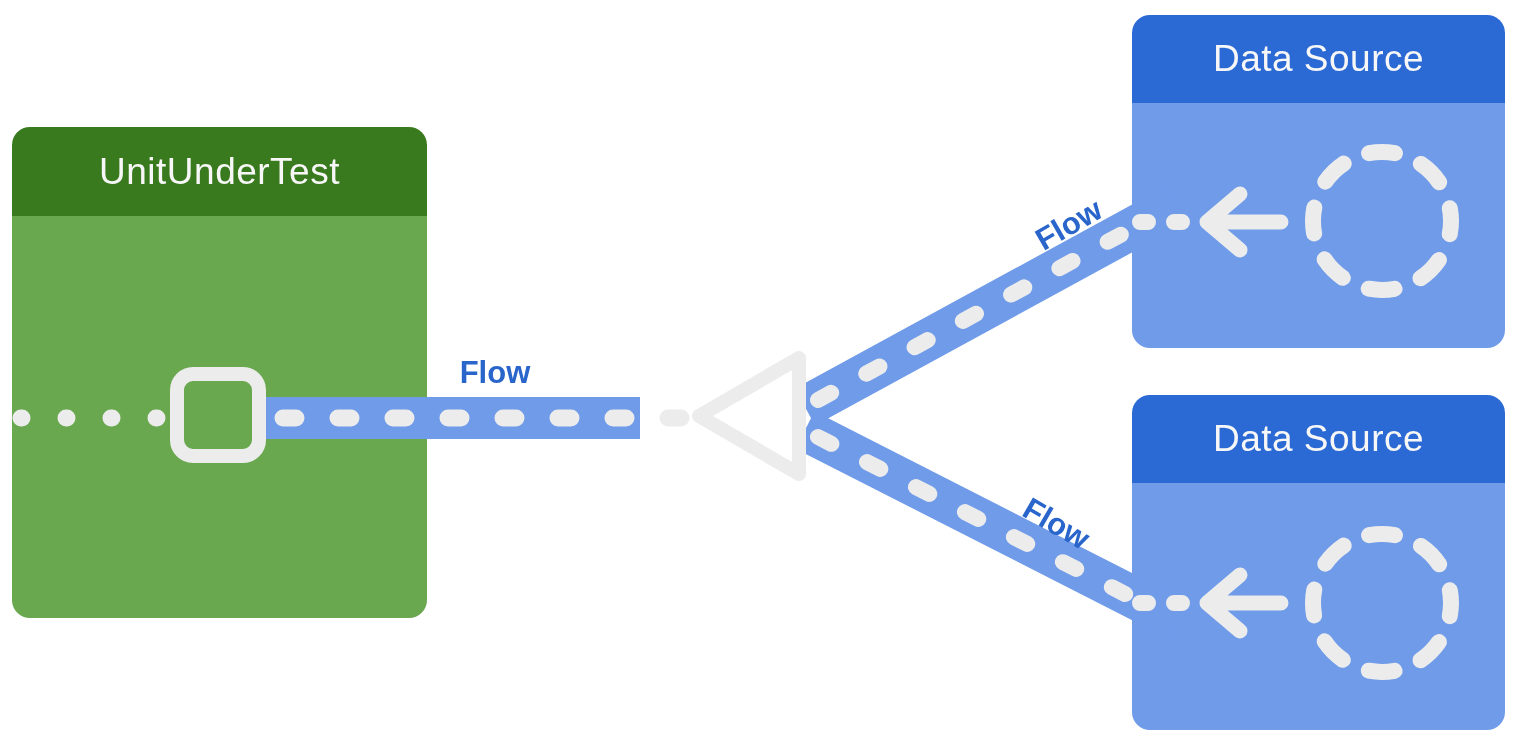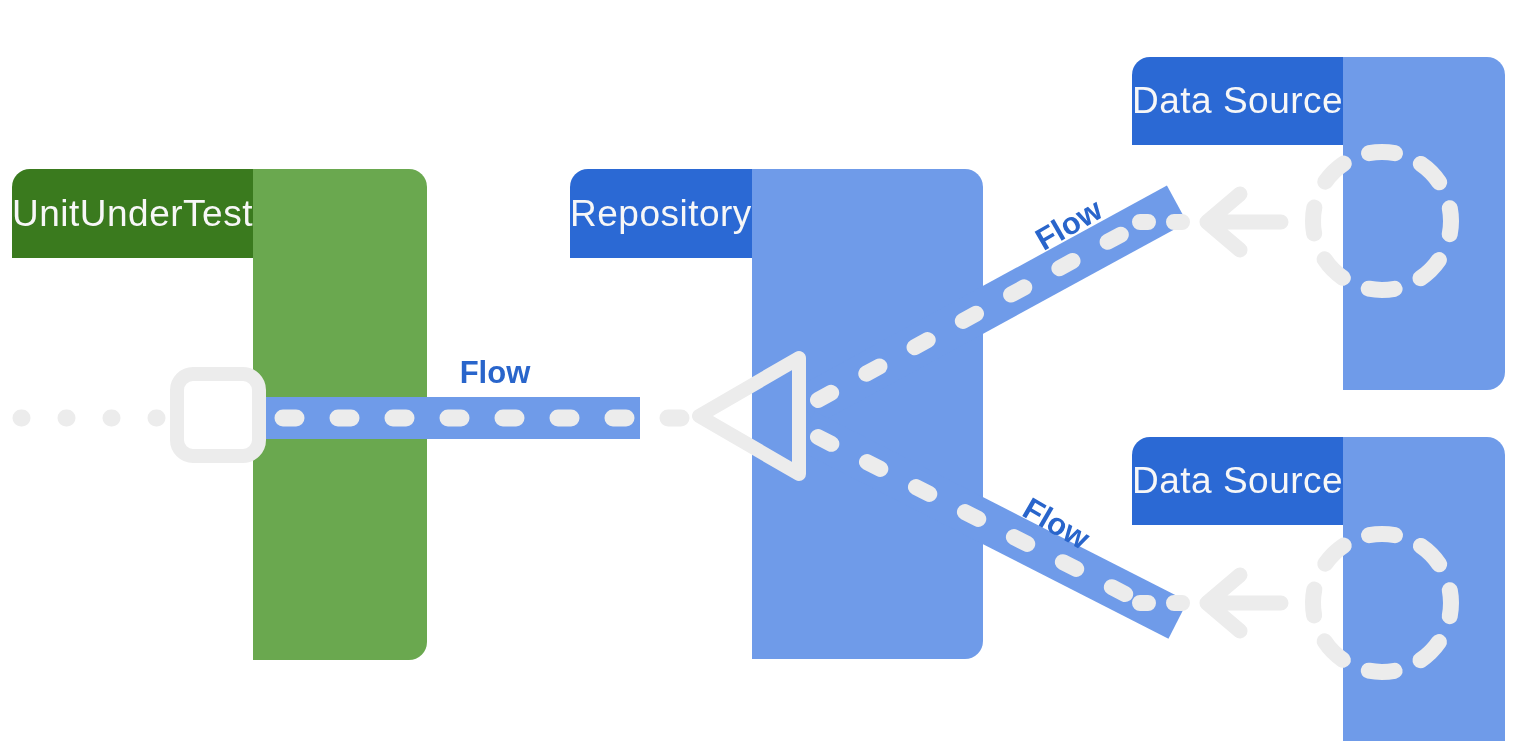--- a/index.html
+++ b/index.html
@@ -17,22 +17,22 @@
     height: 741px;
     background: var(--bg);
     overflow: hidden;
     font-family: "Liberation Sans", sans-serif;
   }
   .box {
     position: absolute;
     border-radius: 18px;
     overflow: hidden;
     display: flex;
+    flex-direction: column;
     z-index: 1;
-    margin-top: 42px;
   }
   .box .hdr {
     display: flex;
     align-items: center;
     justify-content: center;
     font-size: 37px;
     font-weight: 400;
     color: var(--title);
     letter-spacing: 0.5px;
     flex: 0 0 auto;
@@ -60,26 +60,20 @@
 
 <div class="canvas">
 
   <div class="box" style="left:12px; top:127px; width:415px; height:491px;text-align:center;">
     <div class="hdr" style="height: 89px; background: rgb(58, 122, 30);">
       <span>UnitUnderTest</span>
     </div>
     <div class="bod" style="background: rgb(106, 168, 79);"></div>
   </div>
 
-  <div class="box" style="left:570px; top:127px; width:413px; height:490px;">
-    <div class="hdr" style="height: 89px; background: rgb(43, 105, 212);">
-      <span>Repository</span>
-    </div>
-    <div class="bod" style="background: rgb(111, 155, 233);"></div>
-  </div>
 
   <div class="box" style="left:1132px; top:15px; width:373px; height:333px;">
     <div class="hdr" style="height: 88px; background: rgb(43, 105, 212);">
       <span>Data Source</span>
     </div>
     <div class="bod" style="background: rgb(111, 155, 233);"></div>
   </div>
 
   <div class="box" style="left:1132px; top:395px; width:373px; height:335px;">
     <div class="hdr" style="height: 88px; background: rgb(43, 105, 212);">

